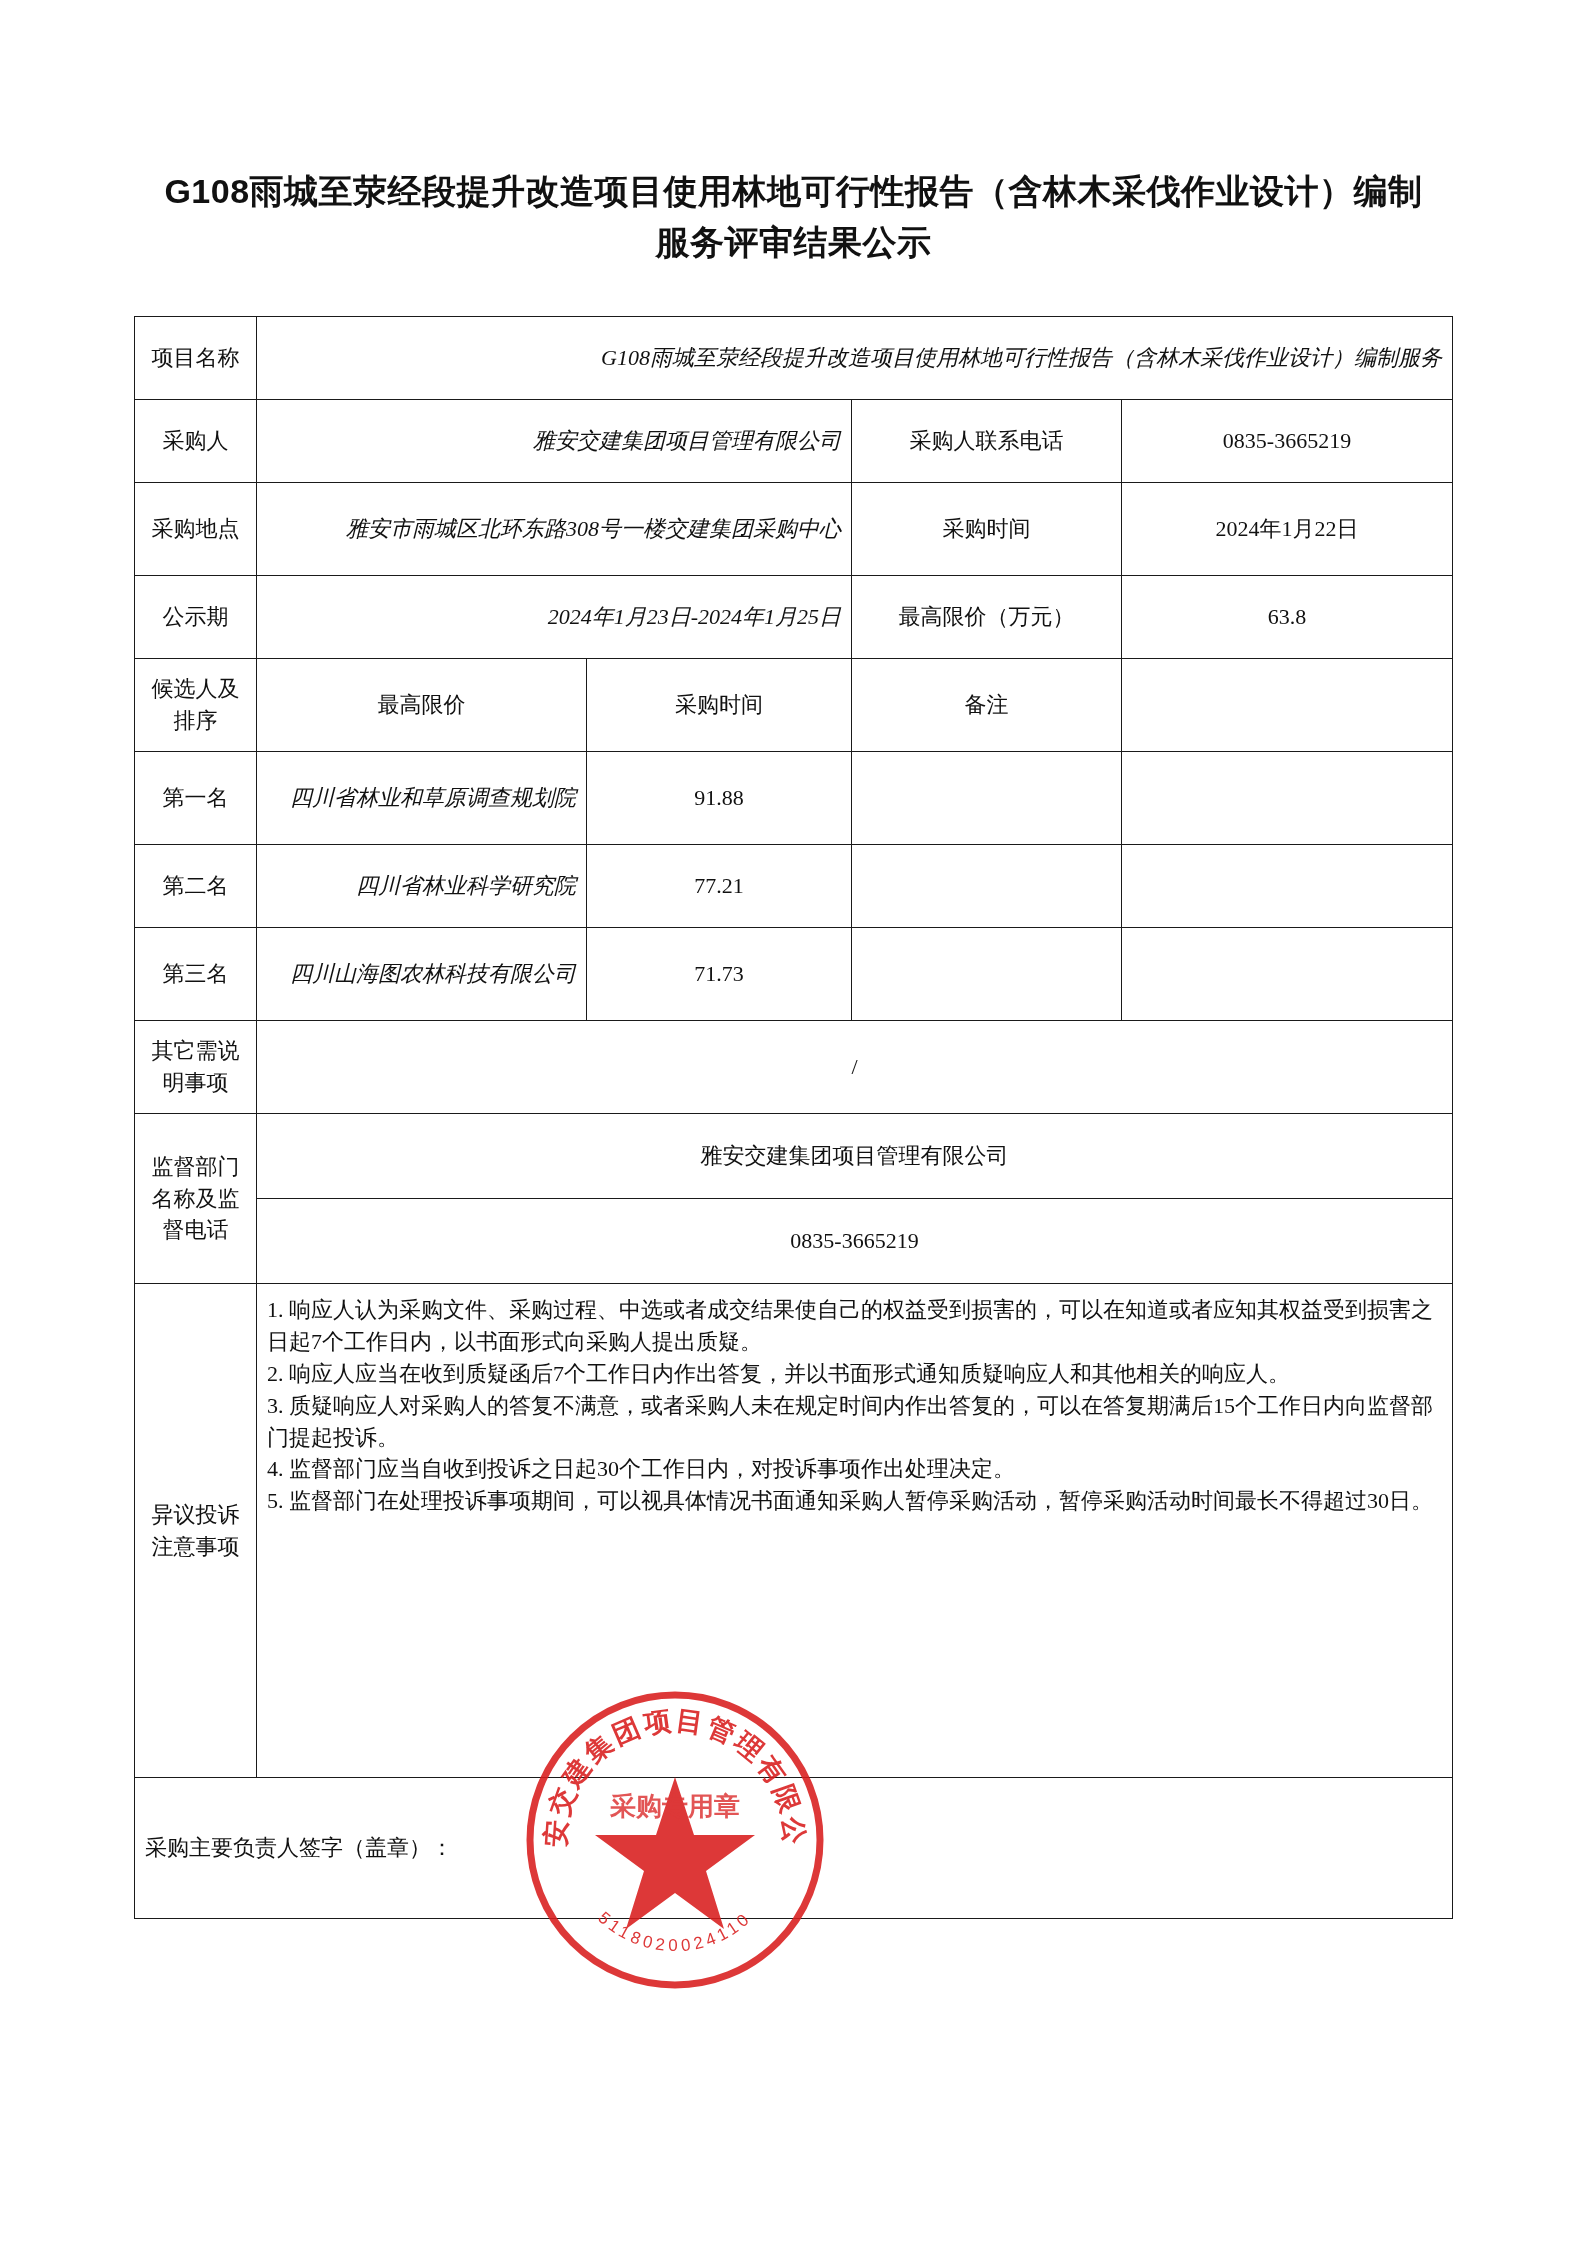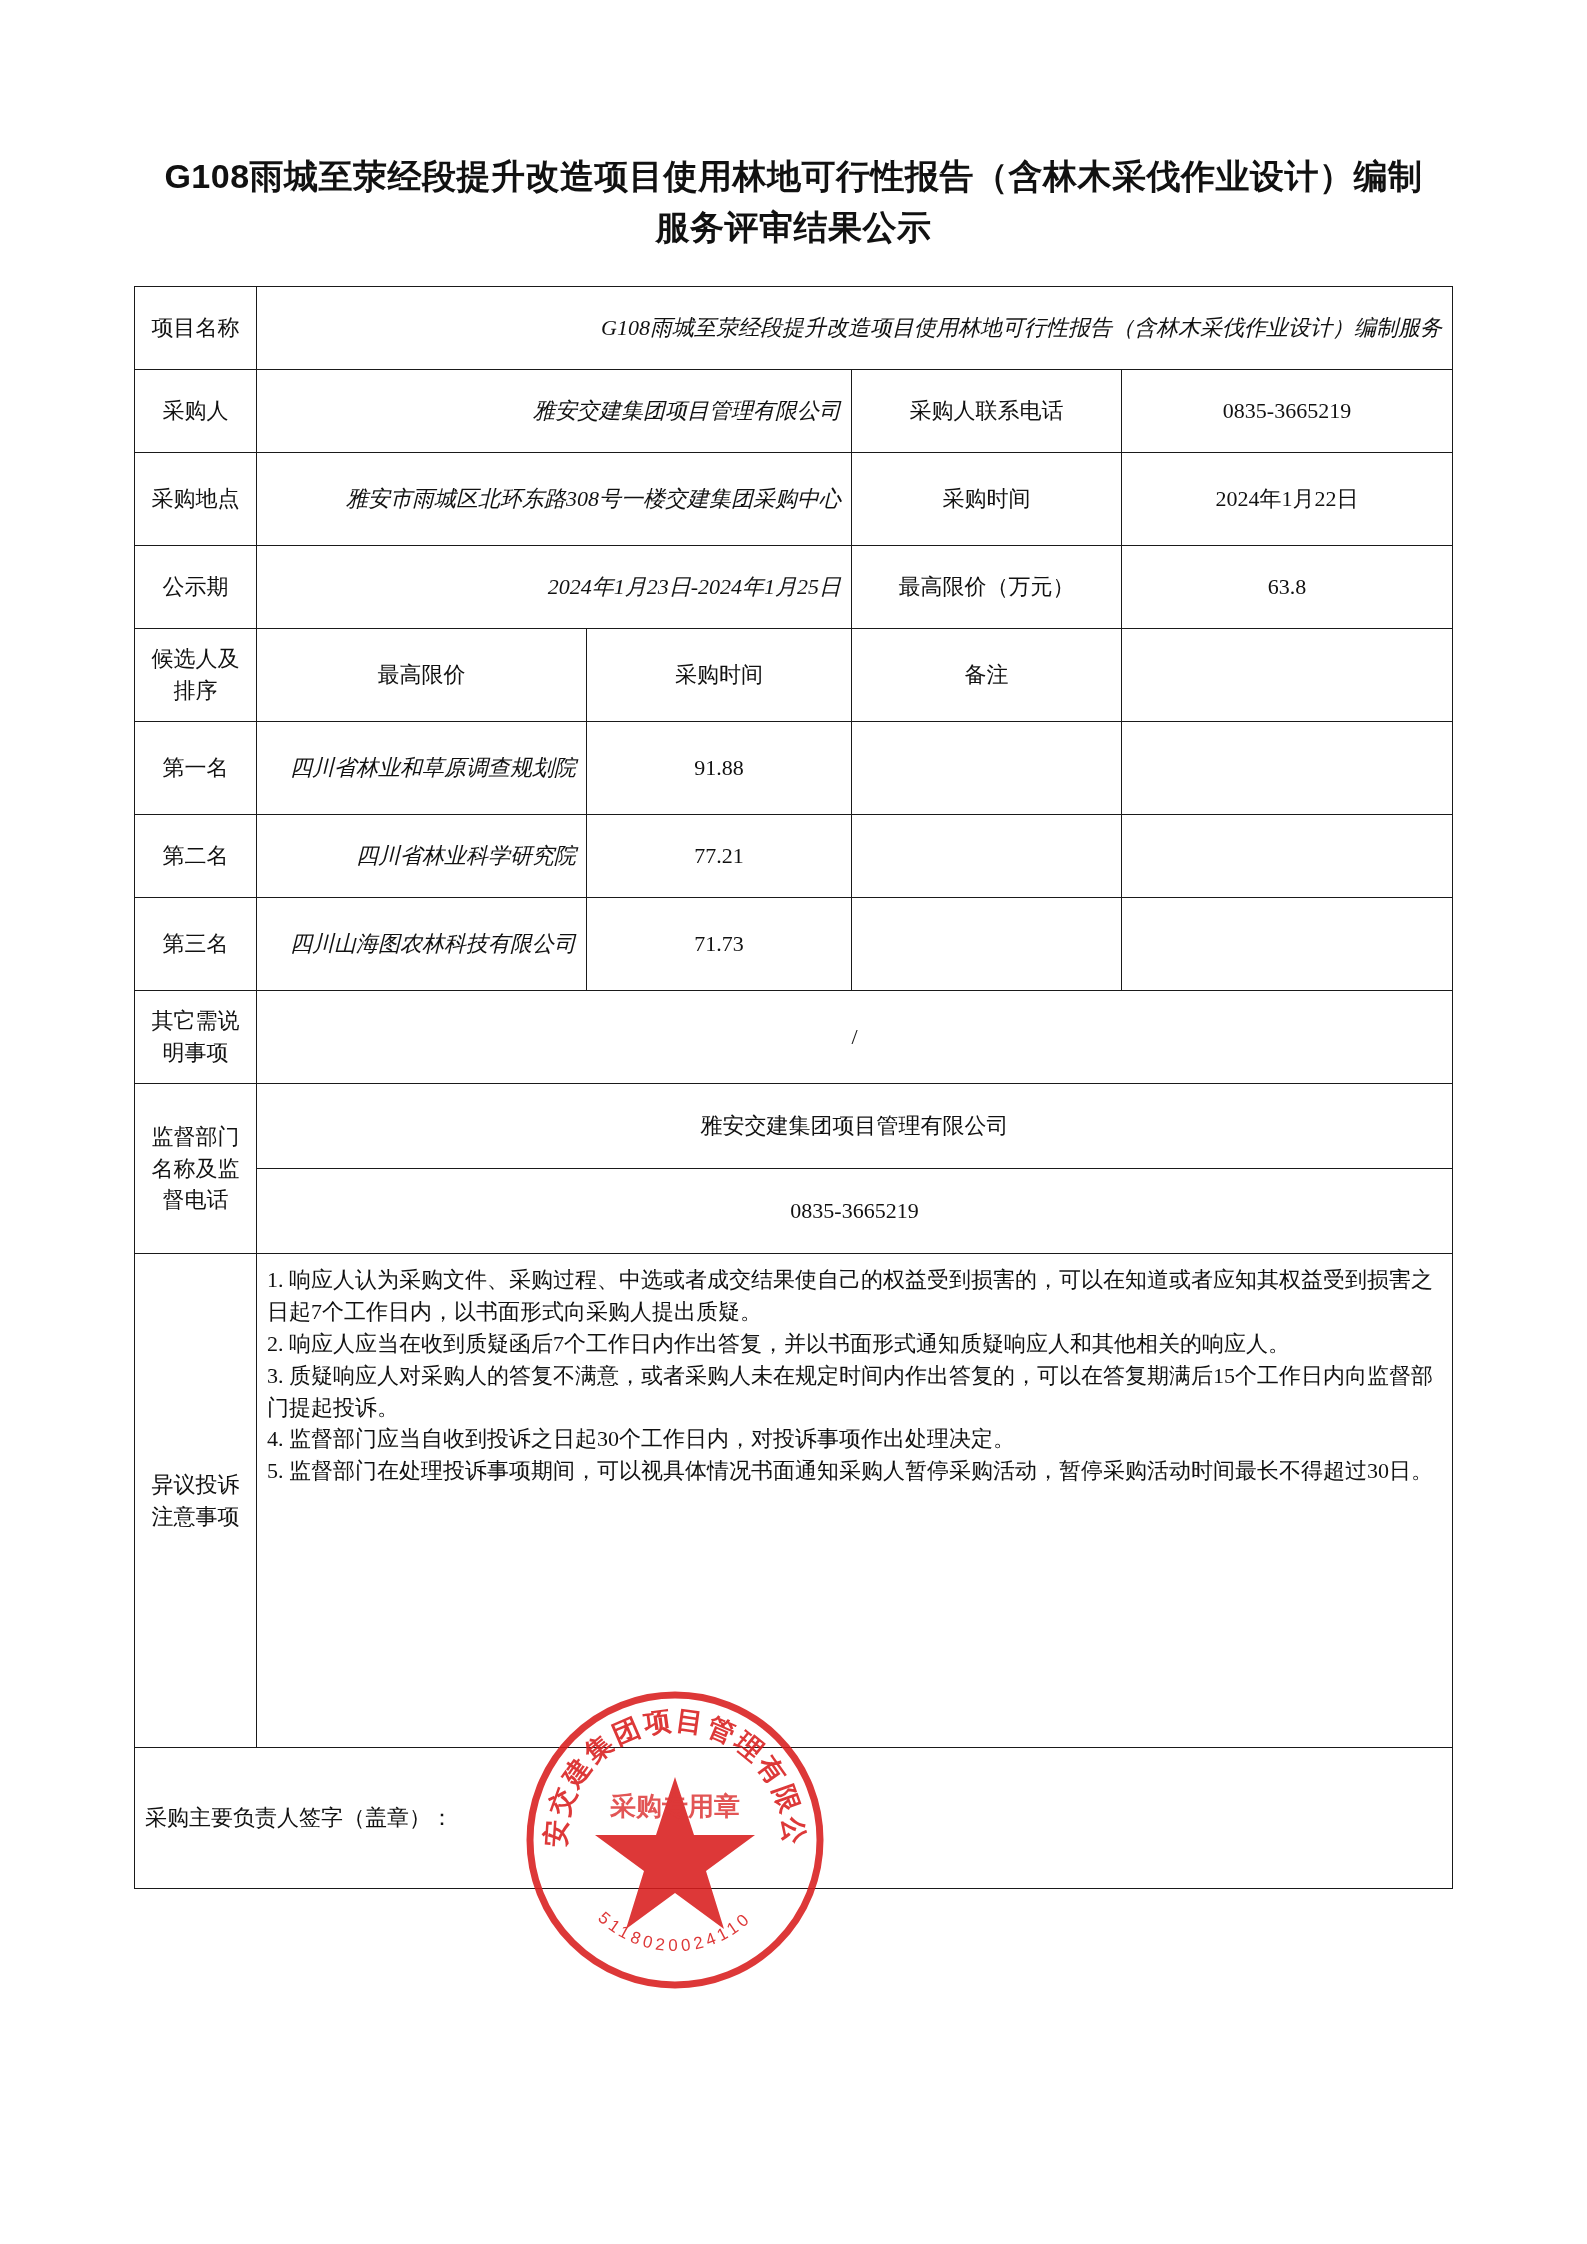--- a/index.html
+++ b/index.html
@@ -13,36 +13,36 @@
     font-family: "Liberation Serif", "DejaVu Serif", serif;
     color: #111111;
     position: relative;
     overflow: hidden;
   }
   .page {
     position: relative;
     width: 1587px;
     height: 2244px;
     box-sizing: border-box;
-    padding: 1px;
+    padding: 16px;
   }
   .doc-title {
     width: 1290px;
     margin: 0 auto;
     padding-top: 150px;
     text-align: center;
     font-size: 34px;
     font-weight: bold;
     line-height: 1.5;
     letter-spacing: 0.5px;
     font-family: "Liberation Sans", "DejaVu Sans", sans-serif;
   }
   table.main {
     width: 1318px;
-    margin: 33px auto 0 auto;
+    margin: 48px auto 0 auto;
     border-collapse: collapse;
     table-layout: fixed;
     font-size: 22px;
     position: relative;
     z-index: 2;
   }
   table.main td {
     border: 1.5px solid #1a1a1a;
     padding: 10px 10px;
     vertical-align: middle;

